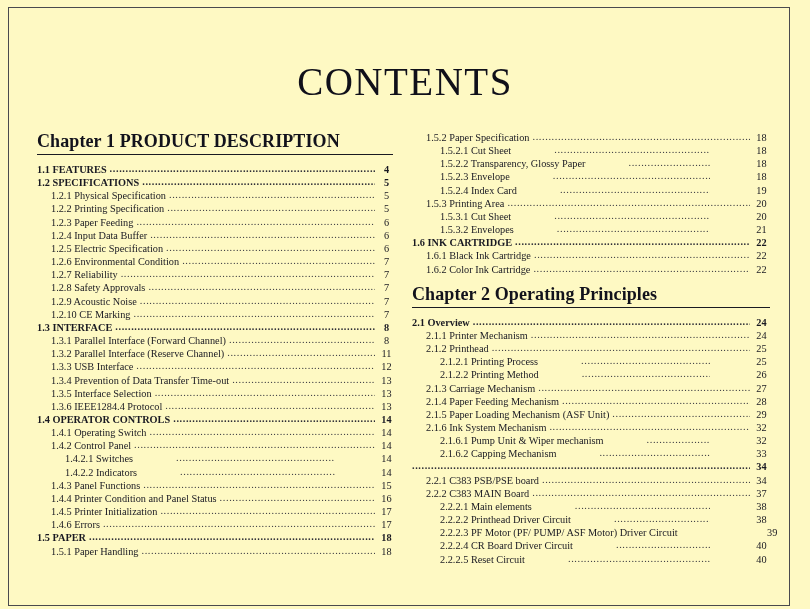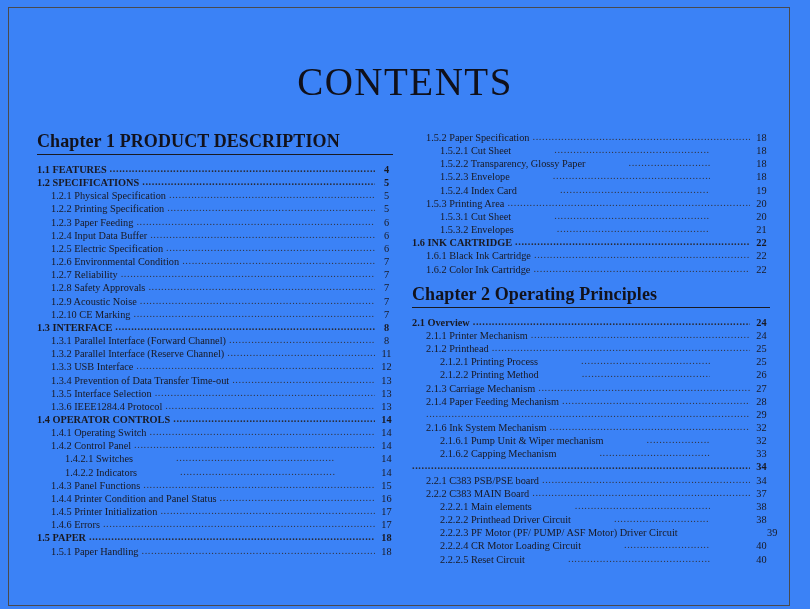--- a/index.html
+++ b/index.html
@@ -10,21 +10,21 @@
   }
   body {
     font-family: "Liberation Serif", "DejaVu Serif", serif;
     color: #000000;
   }
   #page {
     position: relative;
     width: 810px;
     height: 609px;
     box-sizing: border-box;
-    background: #3b82f6;
+    background: #fef9c3;
     overflow: hidden;
   }
   
   #page-frame {
     position: absolute;
     left: 8px;
     top: 7px;
     width: 782px;
     height: 599px;
     box-sizing: border-box;
@@ -363,20 +363,21 @@
             <span class="label">2.1.3 Carriage Mechanism</span>
             <span class="leader">.......................................................................................................................</span>
             <span class="page">27</span>
           </div>
           <div class="entry lvl2">
             <span class="label">2.1.4 Paper Feeding Mechanism</span>
             <span class="leader">.......................................................................................................................</span>
             <span class="page">28</span>
           </div>
           <div class="entry lvl2">
+            <span class="label">2.1.5 Paper Loading Mechanism (ASF Unit)</span>
             <span class="leader">.......................................................................................................................</span>
             <span class="page">29</span>
           </div>
           <div class="entry lvl2">
             <span class="label">2.1.6 Ink System Mechanism</span>
             <span class="leader">.......................................................................................................................</span>
             <span class="page">32</span>
           </div>
           <div class="entry lvl3">
             <span class="label">2.1.6.1 Pump Unit &amp; Wiper mechanism</span>
@@ -411,21 +412,21 @@
             <span class="label">2.2.2.2 Printhead Driver Circuit</span>
             <span class="leader">.......................................................................................................................</span>
             <span class="page">38</span>
           </div>
           <div class="entry lvl3">
             <span class="label">2.2.2.3 PF Motor (PF/ PUMP/ ASF Motor) Driver Circuit</span>
             <span class="leader">.......................................................................................................................</span>
             <span class="page">39</span>
           </div>
           <div class="entry lvl3">
-            <span class="label">2.2.2.4 CR Motor Loading Circuit</span>
+            <span class="label">2.2.2.4 CR Board Driver Circuit</span>
             <span class="leader">.......................................................................................................................</span>
             <span class="page">40</span>
           </div>
           <div class="entry lvl3">
             <span class="label">2.2.2.5 Reset Circuit</span>
             <span class="leader">.......................................................................................................................</span>
             <span class="page">40</span>
           </div>
         </div>
     </div>

